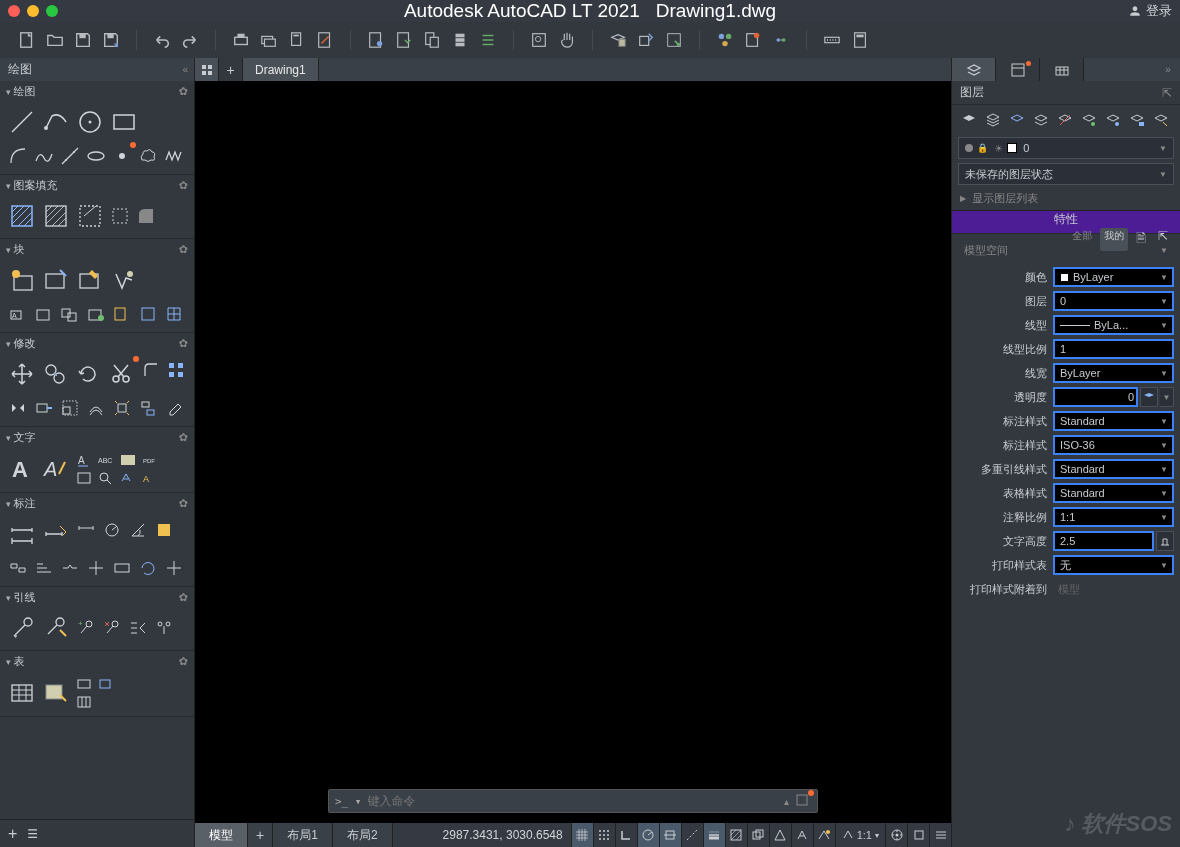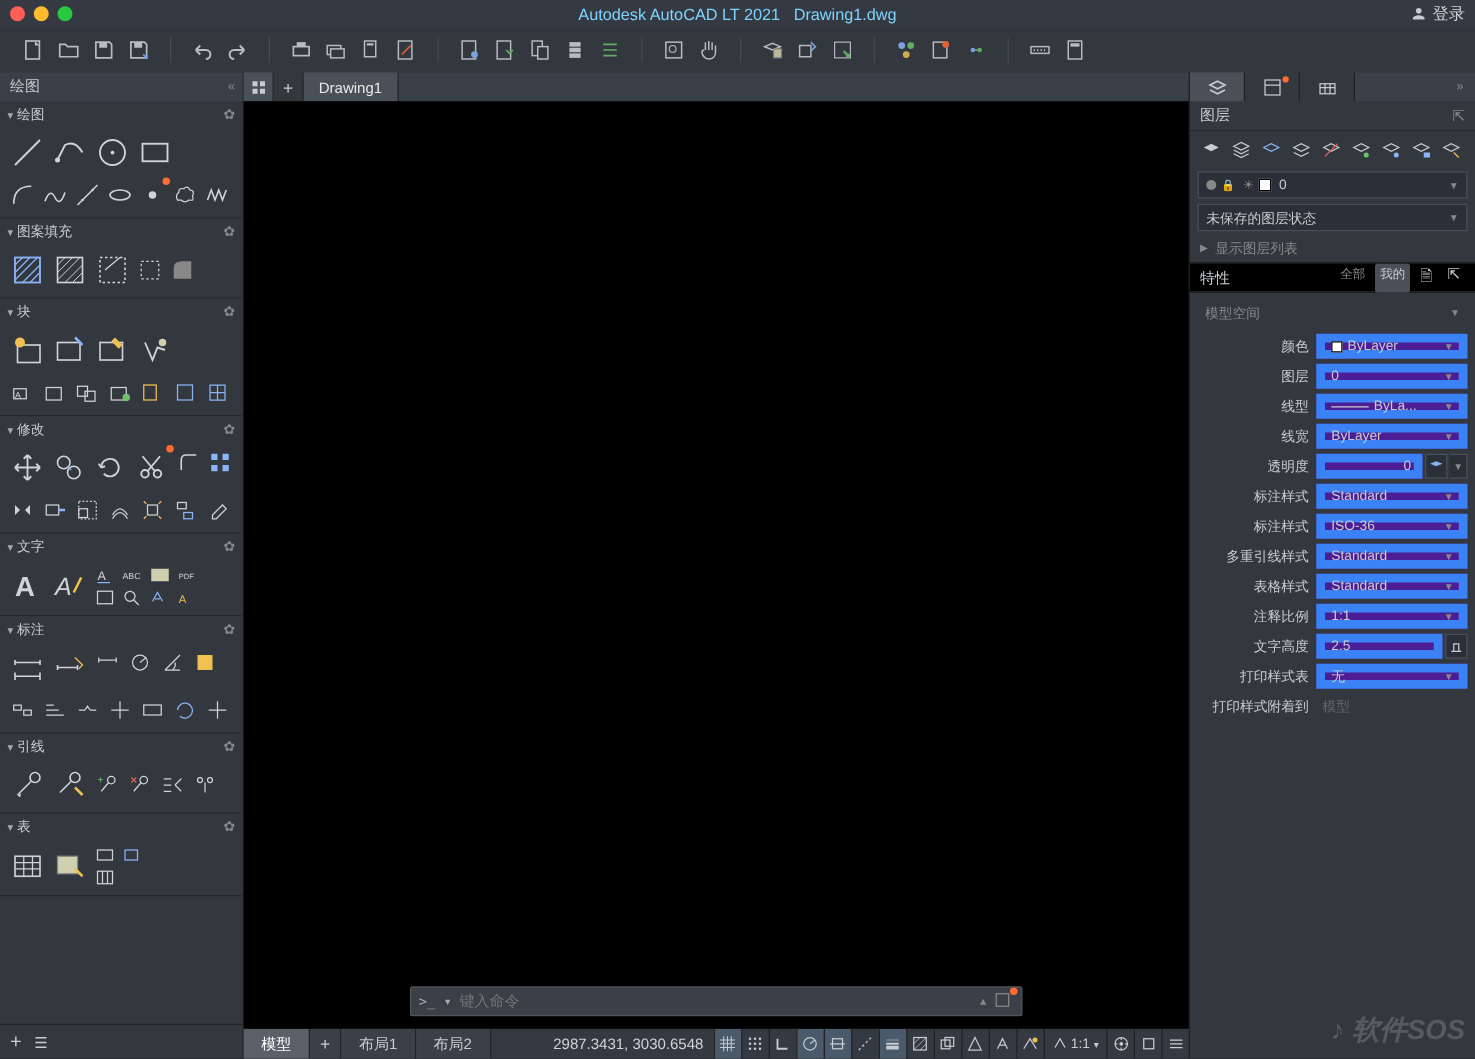--- a/index.html
+++ b/index.html
@@ -3,21 +3,21 @@
 <meta charset="utf-8">
 <style>
 * { margin: 0; padding: 0; box-sizing: border-box; font-family: -apple-system, "Segoe UI", sans-serif; }
 body { background: #2b3038; color: #c8ccd0; font-size: 11px; width: 1180px; height: 847px; overflow: hidden; user-select: none; }
 .titlebar { height: 22px; background: #353a42; display: flex; align-items: center; padding: 0 8px; position: relative; }
 .traffic { display: flex; gap: 7px; }
 .tdot { width: 12px; height: 12px; border-radius: 50%; }
 .red { background: #ff5f57; }
 .yel { background: #febc2e; }
 .grn { background: #28c840; }
-.title-text { position: absolute; left: 50%; transform: translateX(-50%); font-size: 13px; color: #7dd3fc; }
+.title-text { position: absolute; left: 50%; transform: translateX(-50%); font-size: 19px; color: #ffffff; }
 .login { margin-left: auto; display: flex; align-items: center; gap: 4px; font-size: 13px; color: #d0d4d8; }
 .login svg { width: 14px; height: 14px; fill: #c8ccd0; }
 
 .qat { height: 36px; background: #33383f; display: flex; align-items: center; padding: 0 10px; gap: 8px; }
 .qat-group { display: flex; gap: 10px; align-items: center; padding: 0 8px; }
 .qat-sep { width: 1px; height: 20px; background: #454a52; }
 .qat-ico { width: 18px; height: 18px; display: flex; align-items: center; justify-content: center; cursor: pointer; opacity: 0.85; }
 .qat-ico svg { width: 18px; height: 18px; }
 
 .main { display: flex; height: calc(100% - 22px - 36px); justify-content: space-between; }
@@ -78,29 +78,29 @@
 .layer-icons .li { width: 18px; height: 18px; cursor: pointer; display: flex; align-items: center; justify-content: center; }
 .layer-icons .li svg { width: 16px; height: 16px; }
 .layer-dd { margin: 2px 6px; height: 22px; background: #2b3038; border: 1px solid #4a5058; display: flex; align-items: center; padding: 0 6px; font-size: 11px; cursor: pointer; }
 .layer-dd .bullet { width: 8px; height: 8px; background: #888; border-radius: 50%; margin-right: 4px; }
 .layer-dd .lock { font-size: 9px; color: #666; margin-right: 6px; }
 .layer-dd .sun { font-size: 10px; color: #888; margin-right: 4px; }
 .layer-dd .sw { width: 10px; height: 10px; background: #fff; border: 1px solid #000; margin-right: 6px; }
 .layer-dd .arr { margin-left: auto; font-size: 8px; color: #888; }
 .layer-expand { display: flex; padding: 4px 8px; align-items: center; font-size: 11px; color: #888; cursor: pointer; }
 .layer-expand .tr { font-size: 8px; margin-right: 6px; }
-.prop-title { height: 24px; display: flex; align-items: center; padding: 0 8px; font-size: 12px; background: #000000; border-top: 1px solid #222; border-bottom: 1px solid #262a30; }
+.prop-title { height: 24px; display: flex; align-items: center; padding: 0 8px; font-size: 12px; background: #4c1d95; border-top: 1px solid #222; border-bottom: 1px solid #262a30; flex-direction: column; }
 .prop-title .btns { margin-left: auto; display: flex; gap: 4px; font-size: 10px; }
 .prop-title .btns span { padding: 1px 4px; background: #4a5058; border-radius: 2px; cursor: pointer; }
 .prop-title .btns .pi { background: transparent; font-size: 12px; }
 .space-dd { margin: 6px; height: 20px; display: flex; align-items: center; padding: 0 6px; font-size: 11px; color: #888; }
 .prop-table { padding: 0 6px; }
 .prop-row { display: flex; height: 22px; align-items: center; margin-bottom: 2px; }
 .prop-label { width: 95px; text-align: right; padding-right: 6px; font-size: 11px; color: #c8ccd0; }
-.prop-val { flex: 1; height: 20px; background: #4c1d95; border: 7px solid #3b82f6; display: flex; align-items: center; padding: 0 5px; font-size: 11px; position: relative; }
+.prop-val { flex: 1; height: 20px; background: #000000; border: 2px solid #3b82f6; display: flex; align-items: center; padding: 0 5px; font-size: 11px; position: relative; }
 .prop-val.ro { background: transparent; border: none; color: #666; }
 .prop-val .arr { position: absolute; right: 4px; font-size: 8px; color: #888; }
 .prop-val .sw { width: 9px; height: 9px; background: #fff; border: 1px solid #000; margin-right: 4px; }
 .prop-val .lline { width: 30px; height: 1px; background: #c8ccd0; margin-right: 4px; }
 .prop-row .xico { width: 18px; height: 20px; display: flex; align-items: center; justify-content: center; margin-left: 2px; cursor: pointer; border: 1px solid #4a5058; background: #2b3038; }
 
 .watermark { position: absolute; bottom: 8px; right: 8px; font-size: 22px; color: rgba(255,255,255,0.18); font-weight: bold; pointer-events: none; font-style: italic; }
 </style>
 </head>
 <body>
@@ -1106,20 +1106,26 @@
         </div>
       <div class="prop-row">
           <div class="prop-label">线型</div>
           <div class="prop-val">
             <span class="lline"></span>
             <span>ByLa...</span>
             <span class="arr">▼</span>
           </div>
         </div>
       <div class="prop-row">
+          <div class="prop-label">线型比例</div>
+          <div class="prop-val">
+            <span>1</span>
+          </div>
+        </div>
+      <div class="prop-row">
           <div class="prop-label">线宽</div>
           <div class="prop-val">
             <span>ByLayer</span>
             <span class="arr">▼</span>
           </div>
         </div>
       <div class="prop-row">
           <div class="prop-label">透明度</div>
           <div class="prop-val" style="padding-right:2px">
             <span style="margin-left:auto">0</span>

